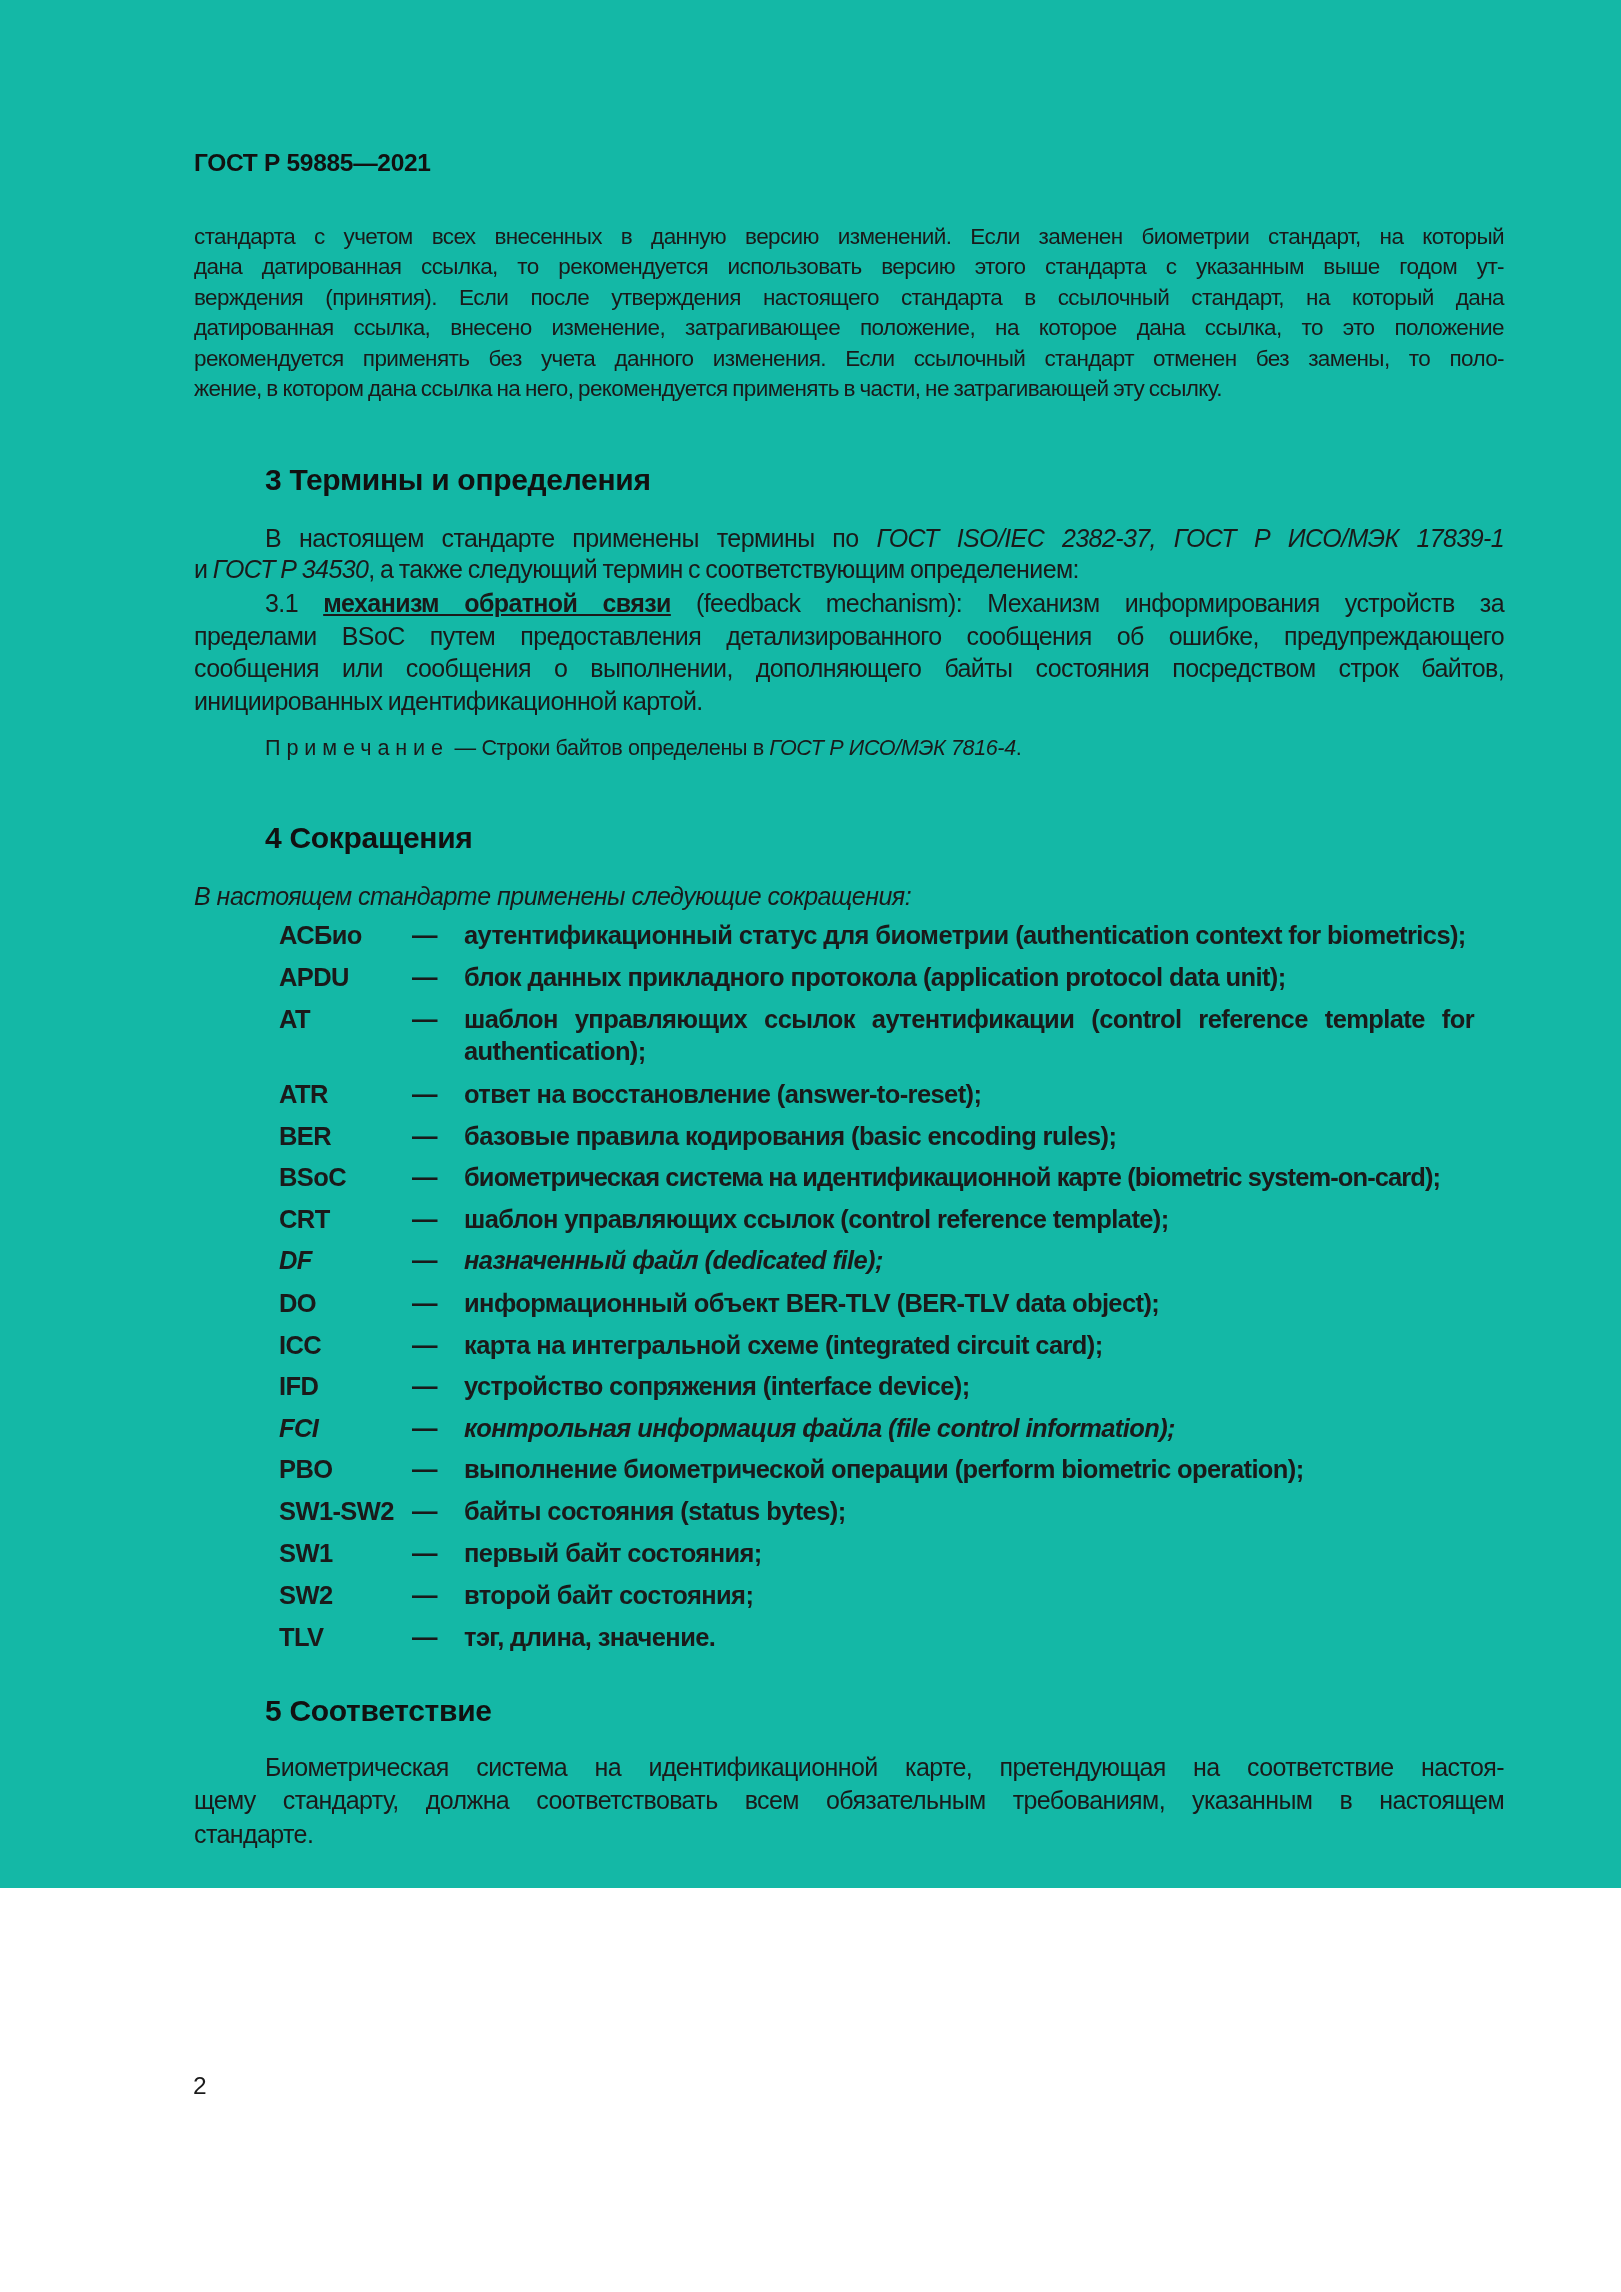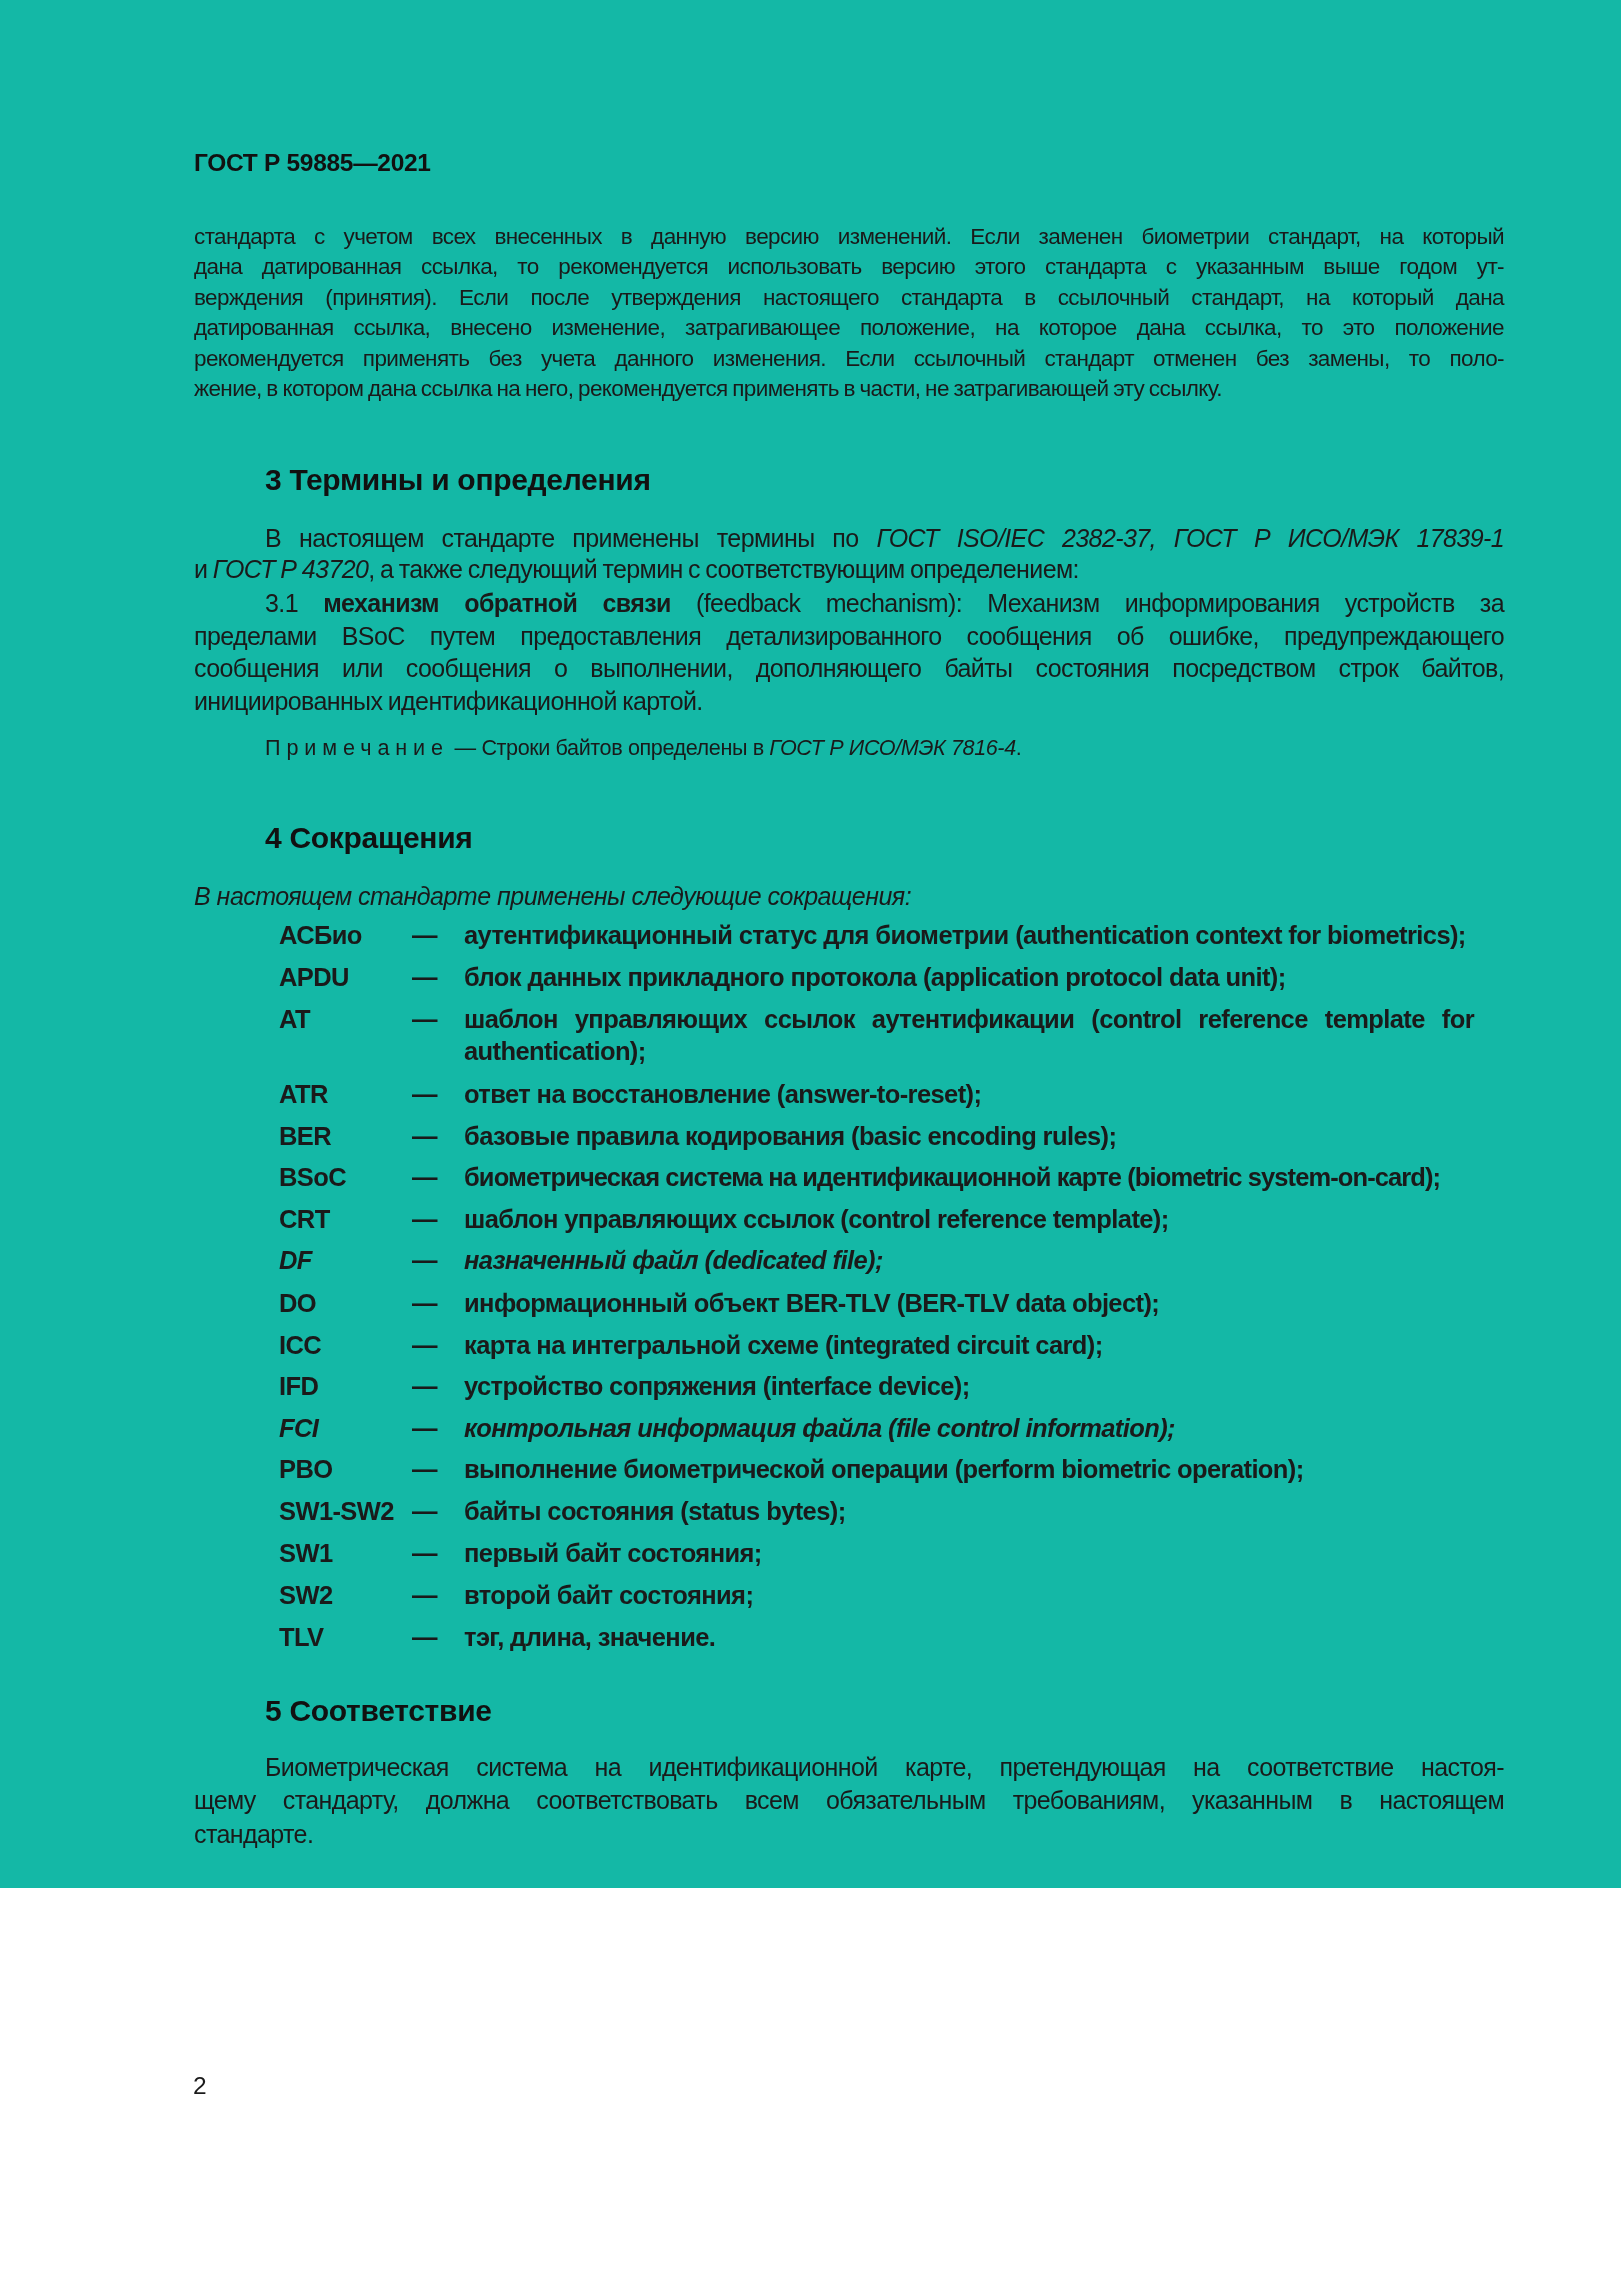--- a/index.html
+++ b/index.html
@@ -9,21 +9,21 @@
   .abs { position:absolute; }
   .hdr { left:194px; top:149px; font-size:24.5px; font-weight:bold; letter-spacing:-0.3px; color:#111; }
   .col { left:194px; width:1310px; }
   .line { position:absolute; left:0; width:100%; white-space:nowrap; text-align:justify; text-align-last:justify; }
   .line.last { text-align-last:left; }
   .line.ind { left:71px; width:calc(100% - 71px); }
   .p1 .line { font-size:22.5px; letter-spacing:-0.6px; word-spacing:-1px; }
   .sec-h { font-size:30px; font-weight:bold; letter-spacing:-0.3px; color:#111; }
   .body26 .line { font-size:25px; letter-spacing:-0.6px; word-spacing:-1px; }
   .it { font-style:italic; }
-  .b { font-weight:bold; }
+  .b { font-weight:bold;text-decoration:underline; }
   .note { font-size:21.6px; letter-spacing:-0.4px; white-space:nowrap; }
   .spaced { letter-spacing:5.9px; }
   .abbr-row { position:absolute; left:0; width:1310px; height:41px; font-size:25.5px; letter-spacing:-0.6px;font-weight:bold; }
   .abbr-row .k { position:absolute; left:85px; white-space:nowrap; }
   .abbr-row .d { position:absolute; left:218px; }
   .abbr-row .v { position:absolute; left:270px; width:1010px; white-space:nowrap; }
   .abbr-row .v.just { text-align:justify; text-align-last:justify; }
   .abbr-row .v2 { position:absolute; left:270px; top:32px; white-space:nowrap; }
   .pnum { left:193px; top:2072px; font-size:24.5px; }
 </style>
@@ -40,21 +40,21 @@
     <div class="line" style="top:61px">верждения (принятия). Если после утверждения настоящего стандарта в ссылочный стандарт, на который дана</div>
     <div class="line" style="top:91px">датированная ссылка, внесено изменение, затрагивающее положение, на которое дана ссылка, то это положение</div>
     <div class="line" style="top:122px">рекомендуется применять без учета данного изменения. Если ссылочный стандарт отменен без замены, то поло-</div>
     <div class="line last" style="top:152px">жение, в котором дана ссылка на него, рекомендуется применять в части, не затрагивающей эту ссылку.</div>
   </div>
 
   <div class="abs sec-h" style="left:265px;top:463px;">3  Термины и определения</div>
 
   <div class="abs col body26" style="top:524px;height:196px;">
     <div class="line ind" style="top:0px"><span>В настоящем стандарте применены термины по </span><span class="it">ГОСТ ISO/IEC 2382-37, ГОСТ Р ИСО/МЭК 17839-1</span></div>
-    <div class="line last" style="top:31px"><span>и </span><span class="it">ГОСТ Р 43720</span><span>, а также следующий термин с соответствующим определением:</span></div>
+    <div class="line last" style="top:31px"><span>и </span><span class="it">ГОСТ Р 34530</span><span>, а также следующий термин с соответствующим определением:</span></div>
     <div class="line ind" style="top:65px"><span>3.1 </span><span class="b">механизм обратной связи</span><span> (feedback mechanism): Механизм информирования устройств за</span></div>
     <div class="line" style="top:98px">пределами BSoC путем предоставления детализированного сообщения об ошибке, предупреждающего</div>
     <div class="line" style="top:130px">сообщения или сообщения о выполнении, дополняющего байты состояния посредством строк байтов,</div>
     <div class="line last" style="top:163px">инициированных идентификационной картой.</div>
   </div>
 
   <div class="abs note" style="left:265px;top:735px;"><span class="spaced">Примечание</span><span> — Строки байтов определены в </span><span class="it">ГОСТ Р ИСО/МЭК 7816-4</span><span>.</span></div>
 
   <div class="abs sec-h" style="left:265px;top:821px;">4  Сокращения</div>
   <div class="abs it" style="left:194px;top:882px;font-size:25px;letter-spacing:-0.5px;white-space:nowrap;">В настоящем стандарте применены следующие сокращения:</div>

